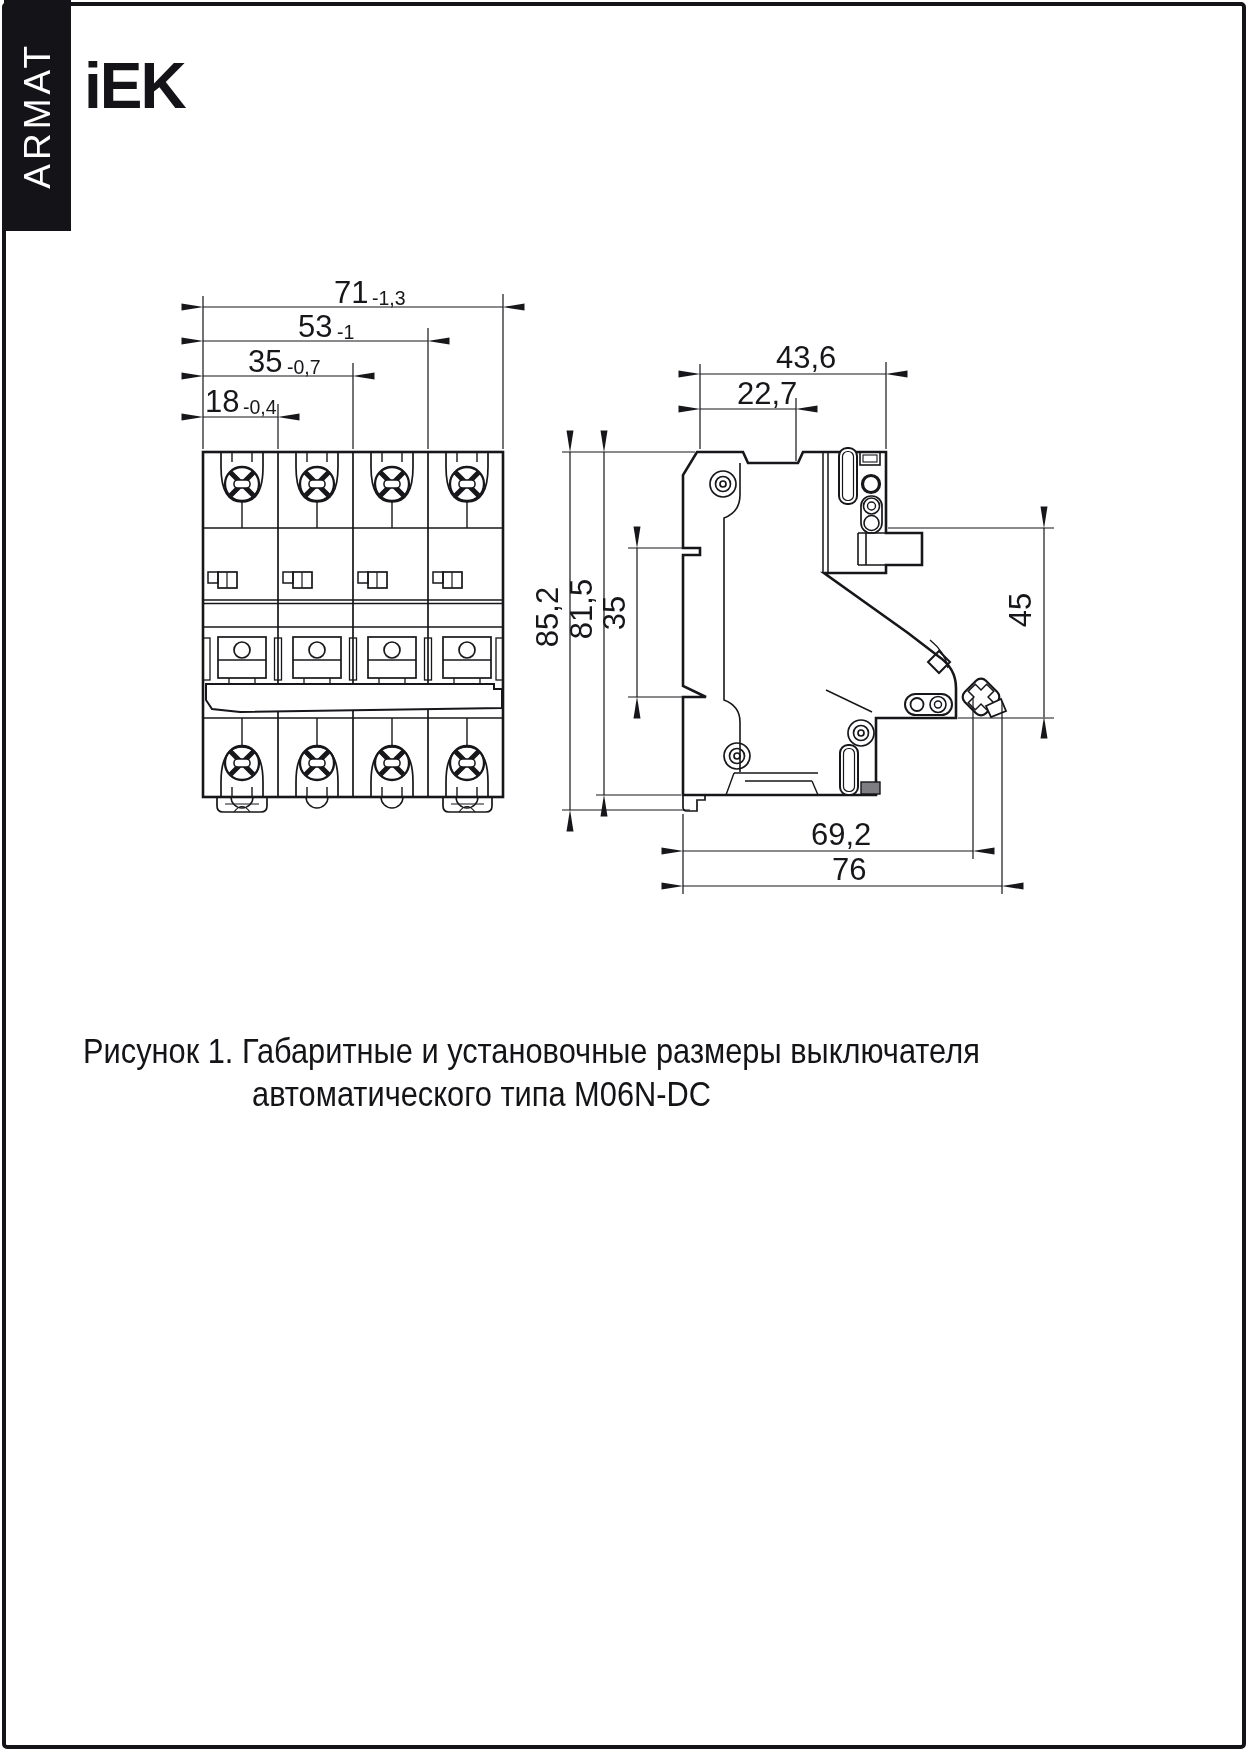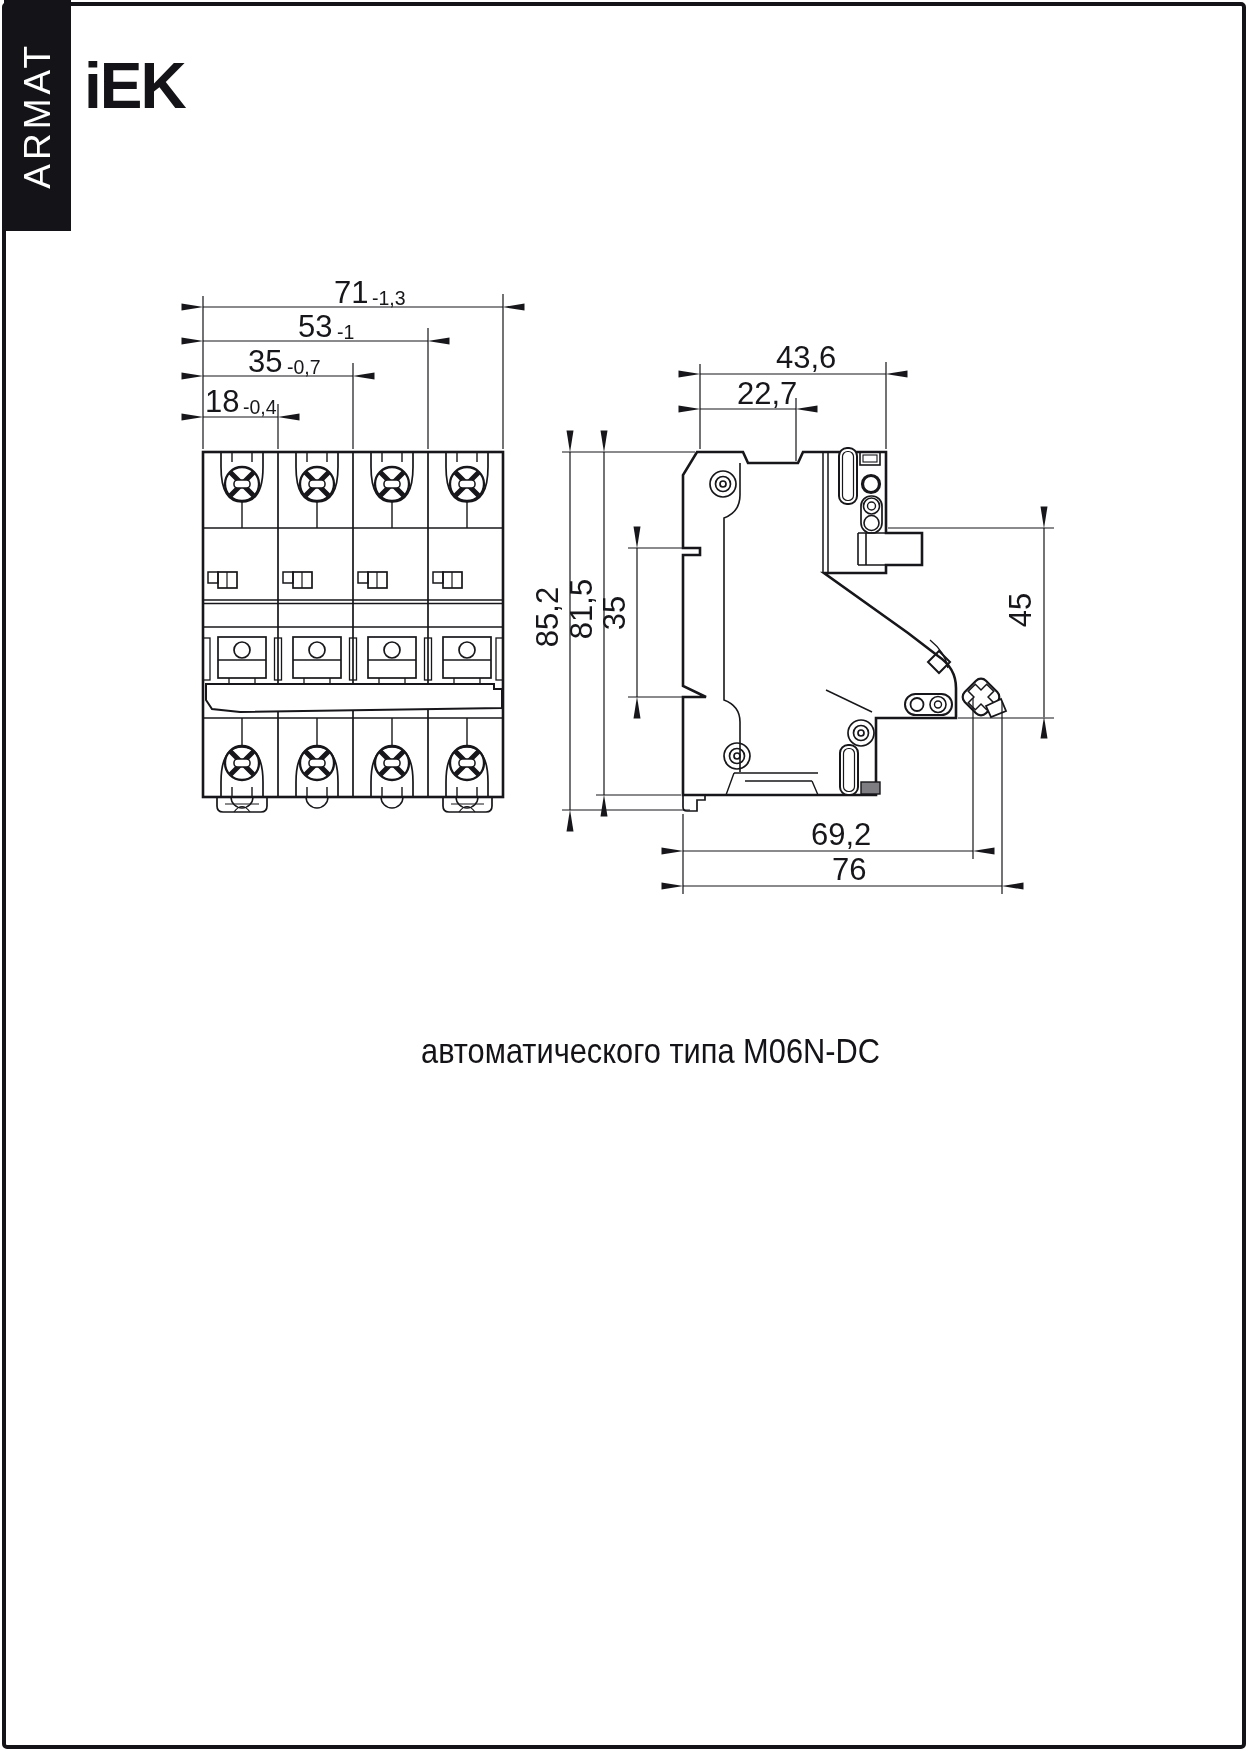--- a/index.html
+++ b/index.html
@@ -20,21 +20,21 @@
   .logo{
     position:absolute;left:84px;top:48px;
     font-size:64px;font-weight:bold;letter-spacing:-2px;color:#141418;
     transform:scaleY(1.02);transform-origin:left top;
   }
   .caption{position:absolute;left:83px;top:1029px;width:860px;}
   .caption .l1,.caption .l2{
     font-size:35px;line-height:43px;white-space:nowrap;color:#141418;
   }
   .caption .l1 span,.caption .l2 span{display:inline-block;transform:scaleX(0.88);transform-origin:left center;}
-  .caption .l2{text-align:right;}
+  .caption .l2{text-align:center;}
   svg text{font-family:"Liberation Sans","DejaVu Sans",sans-serif;fill:#17171b;}
   .dimtxt{font-size:31px;}
   .toltxt{font-size:19.5px;}
 </style>
 </head>
 <body>
 
 <div class="page">
   <div class="frame"></div>
 
@@ -207,15 +207,16 @@
       <text class="dimtxt" text-anchor="middle" transform="rotate(-90 558 617)" x="558" y="617">85,2</text>
       <text class="dimtxt" text-anchor="middle" transform="rotate(-90 592 609)" x="592" y="609">81,5</text>
       <text class="dimtxt" text-anchor="middle" transform="rotate(-90 625 613)" x="625" y="613">35</text>
       <text class="dimtxt" text-anchor="middle" transform="rotate(-90 1031 610)" x="1031" y="610">45</text>
       <text class="dimtxt" x="811" y="845">69,2</text>
       <text class="dimtxt" x="832" y="880">76</text>
     </g>
   </svg>
 
   <div class="caption">
+    <div class="l1"><span>Рисунок 1. Габаритные и установочные размеры выключателя</span></div>
     <div class="l2"><span>автоматического типа M06N-DC</span></div>
   </div>
 </div>
 
 </body></html>

